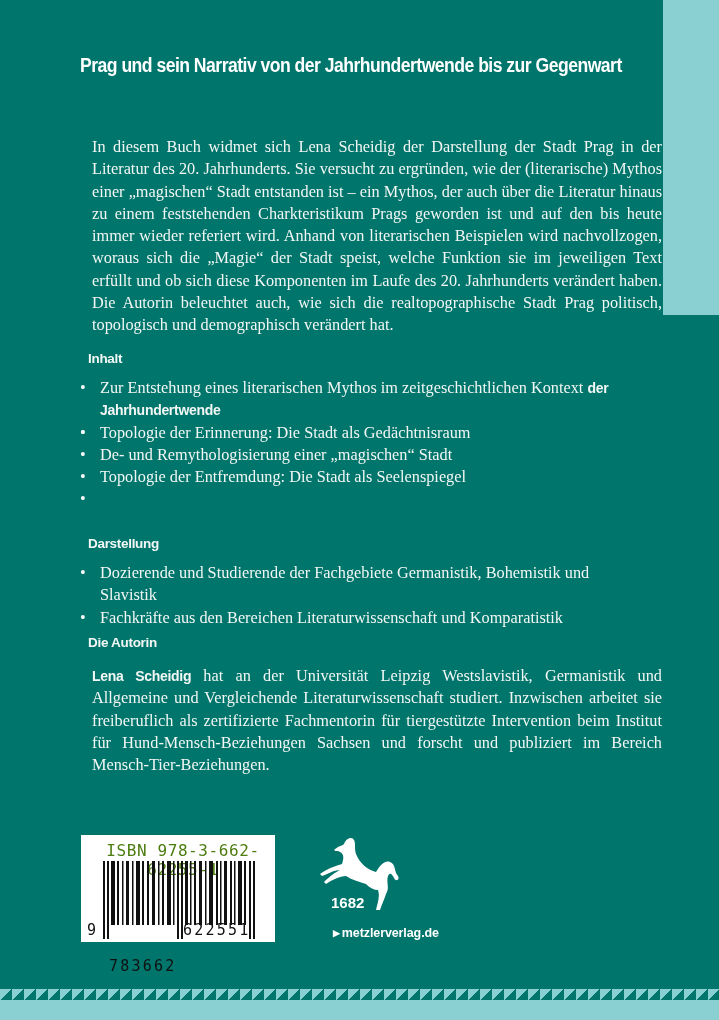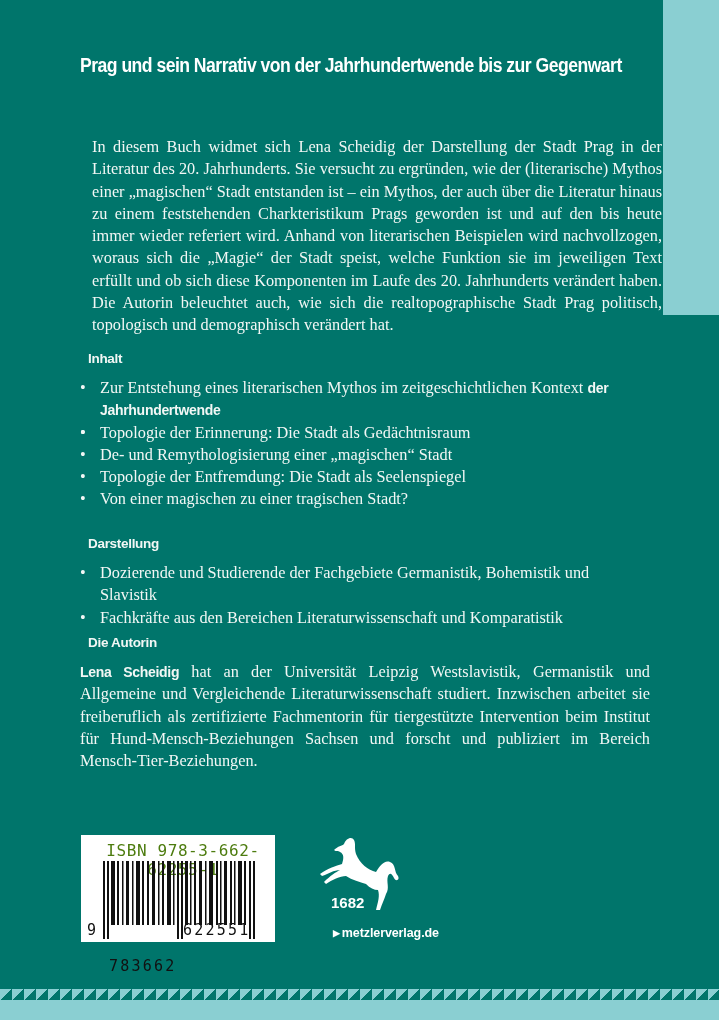--- a/index.html
+++ b/index.html
@@ -51,21 +51,21 @@
   ul.bullets li {
     position: relative; padding-left: 20px;
   }
   ul.bullets li .dot {
     position: absolute; left: 0; top: 0;
   }
   .bold-sans {
     font-family: "Liberation Sans", sans-serif;
     font-weight: bold; font-size: 14px; letter-spacing: -0.3px;
   }
-  .author-text { margin: 0; width: 570px; text-align: justify; text-align-last: left; }
+  .author-text { margin: 12px; width: 570px; text-align: justify; text-align-last: left; }
   .isbn-box {
     position: absolute; left: 81px; top: 835px; width: 194px; height: 107px;
     background: #ffffff; color: #111;
   }
   .isbn-text {
     position: absolute; left: 10px; top: 6px;
     font-family: "DejaVu Sans Mono", monospace; font-size: 16px; letter-spacing: 0.6px;
     color: #4d7c0f;
     text-align: center;
   }
@@ -112,21 +112,21 @@
     <p class="intro serif">In diesem Buch widmet sich Lena Scheidig der Darstellung der Stadt Prag in der Literatur des 20. Jahrhunderts. Sie versucht zu ergründen, wie der (literarische) Mythos einer „magischen“ Stadt entstanden ist – ein Mythos, der auch über die Literatur hinaus zu einem feststehenden Charkteristikum Prags geworden ist und auf den bis heute immer wieder referiert wird. Anhand von literarischen Beispielen wird nachvollzogen, woraus sich die „Magie“ der Stadt speist, welche Funktion sie im jeweiligen Text erfüllt und ob sich diese Komponenten im Laufe des 20. Jahrhunderts verändert haben. Die Autorin beleuchtet auch, wie sich die realtopographische Stadt Prag politisch, topologisch und demographisch verändert hat.</p>
 
     <div class="section sec-inhalt serif">
       <h3 class="section-head">Inhalt</h3>
       <ul class="bullets">
         <li><span class="dot">•</span><span>Zur Entstehung eines literarischen Mythos im zeitgeschichtlichen Kontext </span><span class="bold-sans">der Jahrhundertwende</span></li>
         <li><span class="dot">•</span></li>
         <li><span class="dot">•</span><span>Topologie der Erinnerung: Die Stadt als Gedächtnisraum</span></li>
         <li><span class="dot">•</span><span>De- und Remythologisierung einer „magischen“ Stadt</span></li>
         <li><span class="dot">•</span><span>Topologie der Entfremdung: Die Stadt als Seelenspiegel</span></li>
-        <li><span class="dot">•</span><span>Von einer magischen zu einer tragischen Stadt?</span></li>
+        <li><span class="dot">•</span></li>
       </ul>
     </div>
 
     <div class="section sec-ziel serif">
       <h3 class="section-head">Darstellung</h3>
       <ul class="bullets" style="width:530px">
         <li><span class="dot">•</span><span>Dozierende und Studierende der Fachgebiete Germanistik, Bohemistik und Slavistik</span></li>
         <li><span class="dot">•</span><span>Fachkräfte aus den Bereichen Literaturwissenschaft und Komparatistik</span></li>
       </ul>
     </div>

